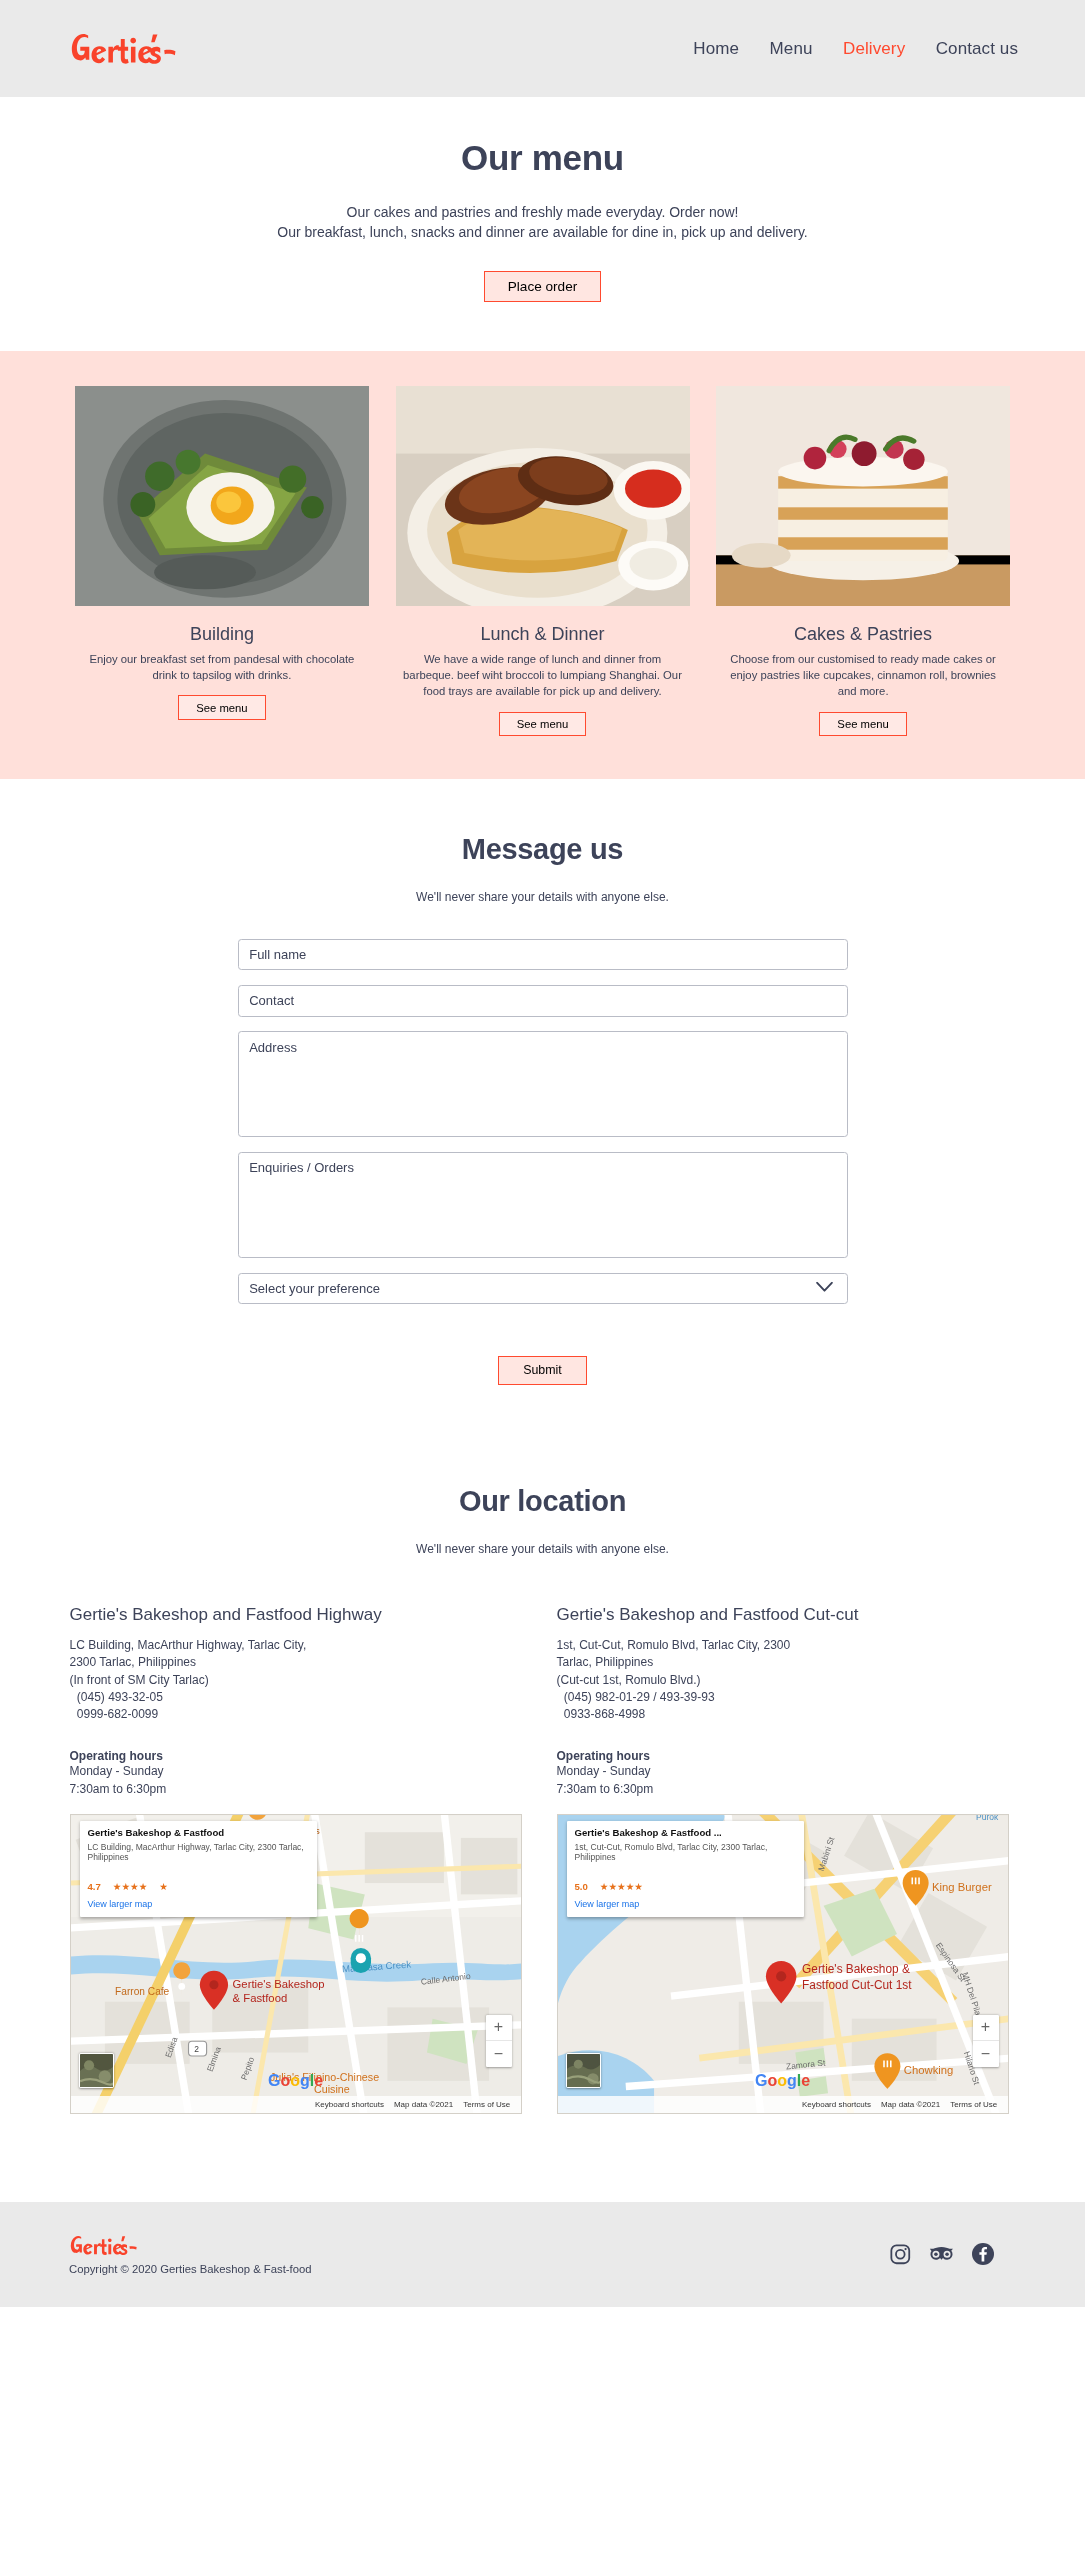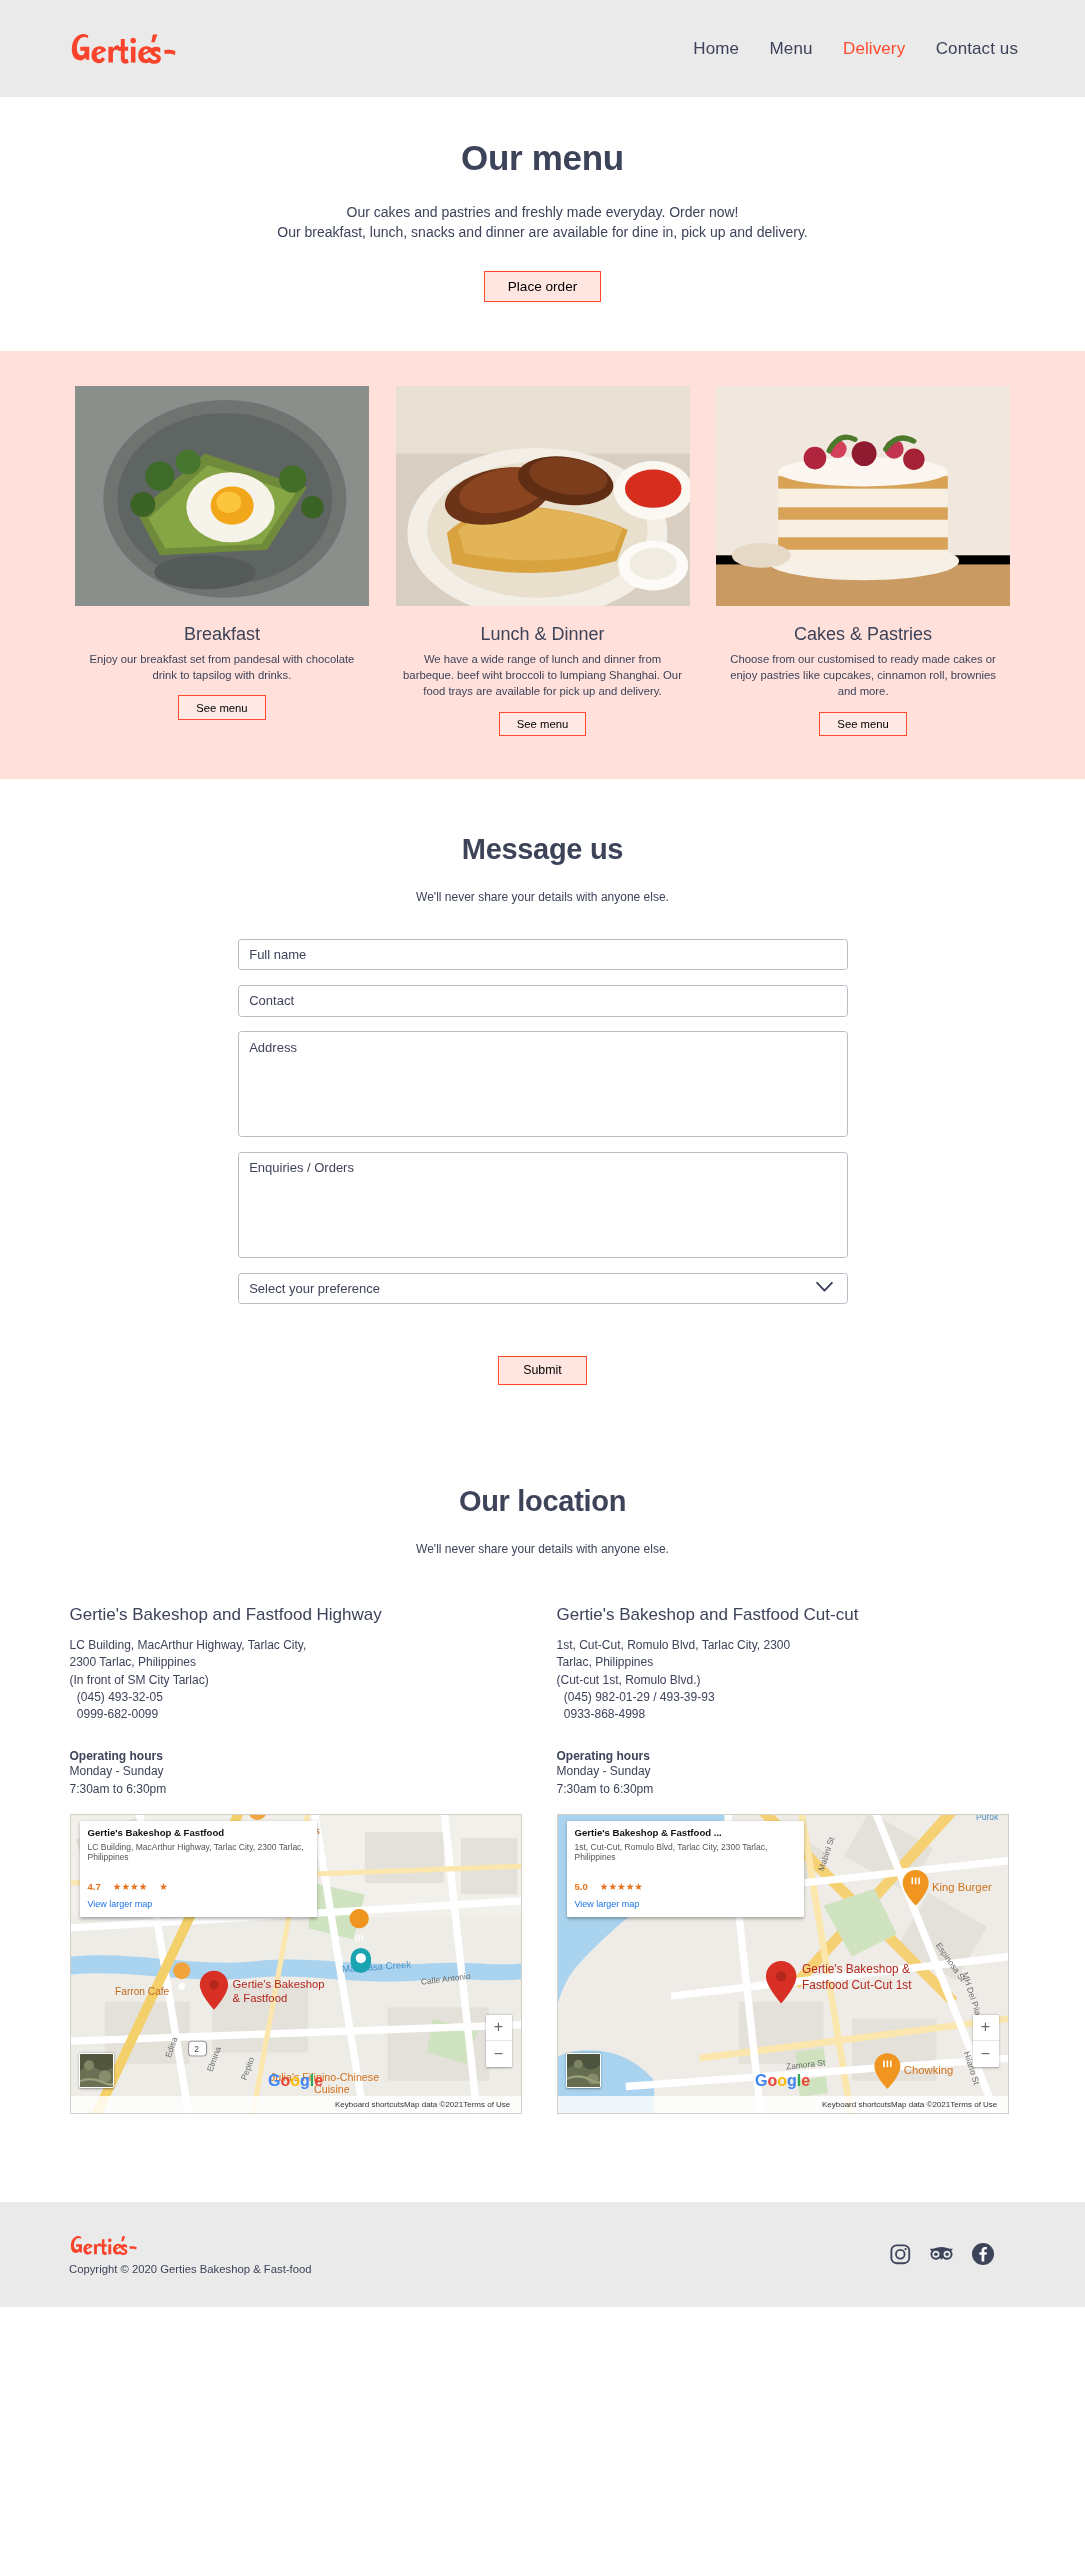--- a/index.html
+++ b/index.html
@@ -252,21 +252,21 @@
     transform: translateX(-50%);
     font-size: 16px; font-weight: 700;
     font-family: "Liberation Sans", sans-serif;
     margin-top: 43px;
   }
   .g1{color:#4285f4}.g2{color:#ea4335}.g3{color:#fbbc05}.g4{color:#4285f4}.g5{color:#34a853}.g6{color:#ea4335}
   .map-attr {
     position: absolute; left: 0; right: 0; bottom: 0;
     height: 17px; background: rgba(255,255,255,.82);
     display: flex; align-items: center; justify-content: flex-end;
-    gap: 0; padding-right: 10.2px;
+    gap: 10px; padding-right: 10.2px;
     font-size: 8px; color: #333;
   }
   .map-attr span { cursor: pointer; }
 
   
   .site-footer {
     background: #eaeaea;
     height: 105px;
     display: flex;
     align-items: center;
@@ -330,21 +330,21 @@
           <circle cx="200" cy="135" r="22" fill="#47772e"></circle>
           <circle cx="120" cy="210" r="22" fill="#3a6325"></circle>
           <circle cx="385" cy="165" r="24" fill="#436e28"></circle>
           <circle cx="420" cy="215" r="20" fill="#3a6325"></circle>
           <ellipse cx="275" cy="215" rx="78" ry="62" fill="#f6f3ea"></ellipse>
           <ellipse cx="278" cy="212" rx="38" ry="34" fill="#f2a71b"></ellipse>
           <ellipse cx="272" cy="206" rx="22" ry="19" fill="#fbc63c"></ellipse>
           <ellipse cx="230" cy="330" rx="90" ry="30" fill="#555b58"></ellipse>
         </svg>
       </div>
-      <h3>Breakfast</h3>
+      <h3>Building</h3>
       <p>Enjoy our breakfast set from pandesal with chocolate drink to tapsilog with drinks.</p>
       <a class="btn-outline">See menu</a>
     </div>
 
     <div class="card">
       <div class="card-photo">
         <svg viewBox="0 0 520 390" preserveAspectRatio="xMidYMid slice">
           <rect width="520" height="390" fill="#d8cfc2"></rect>
           <rect y="0" width="520" height="120" fill="#e8e0d3"></rect>
           <ellipse cx="250" cy="260" rx="230" ry="150" fill="#f4efe6"></ellipse>

